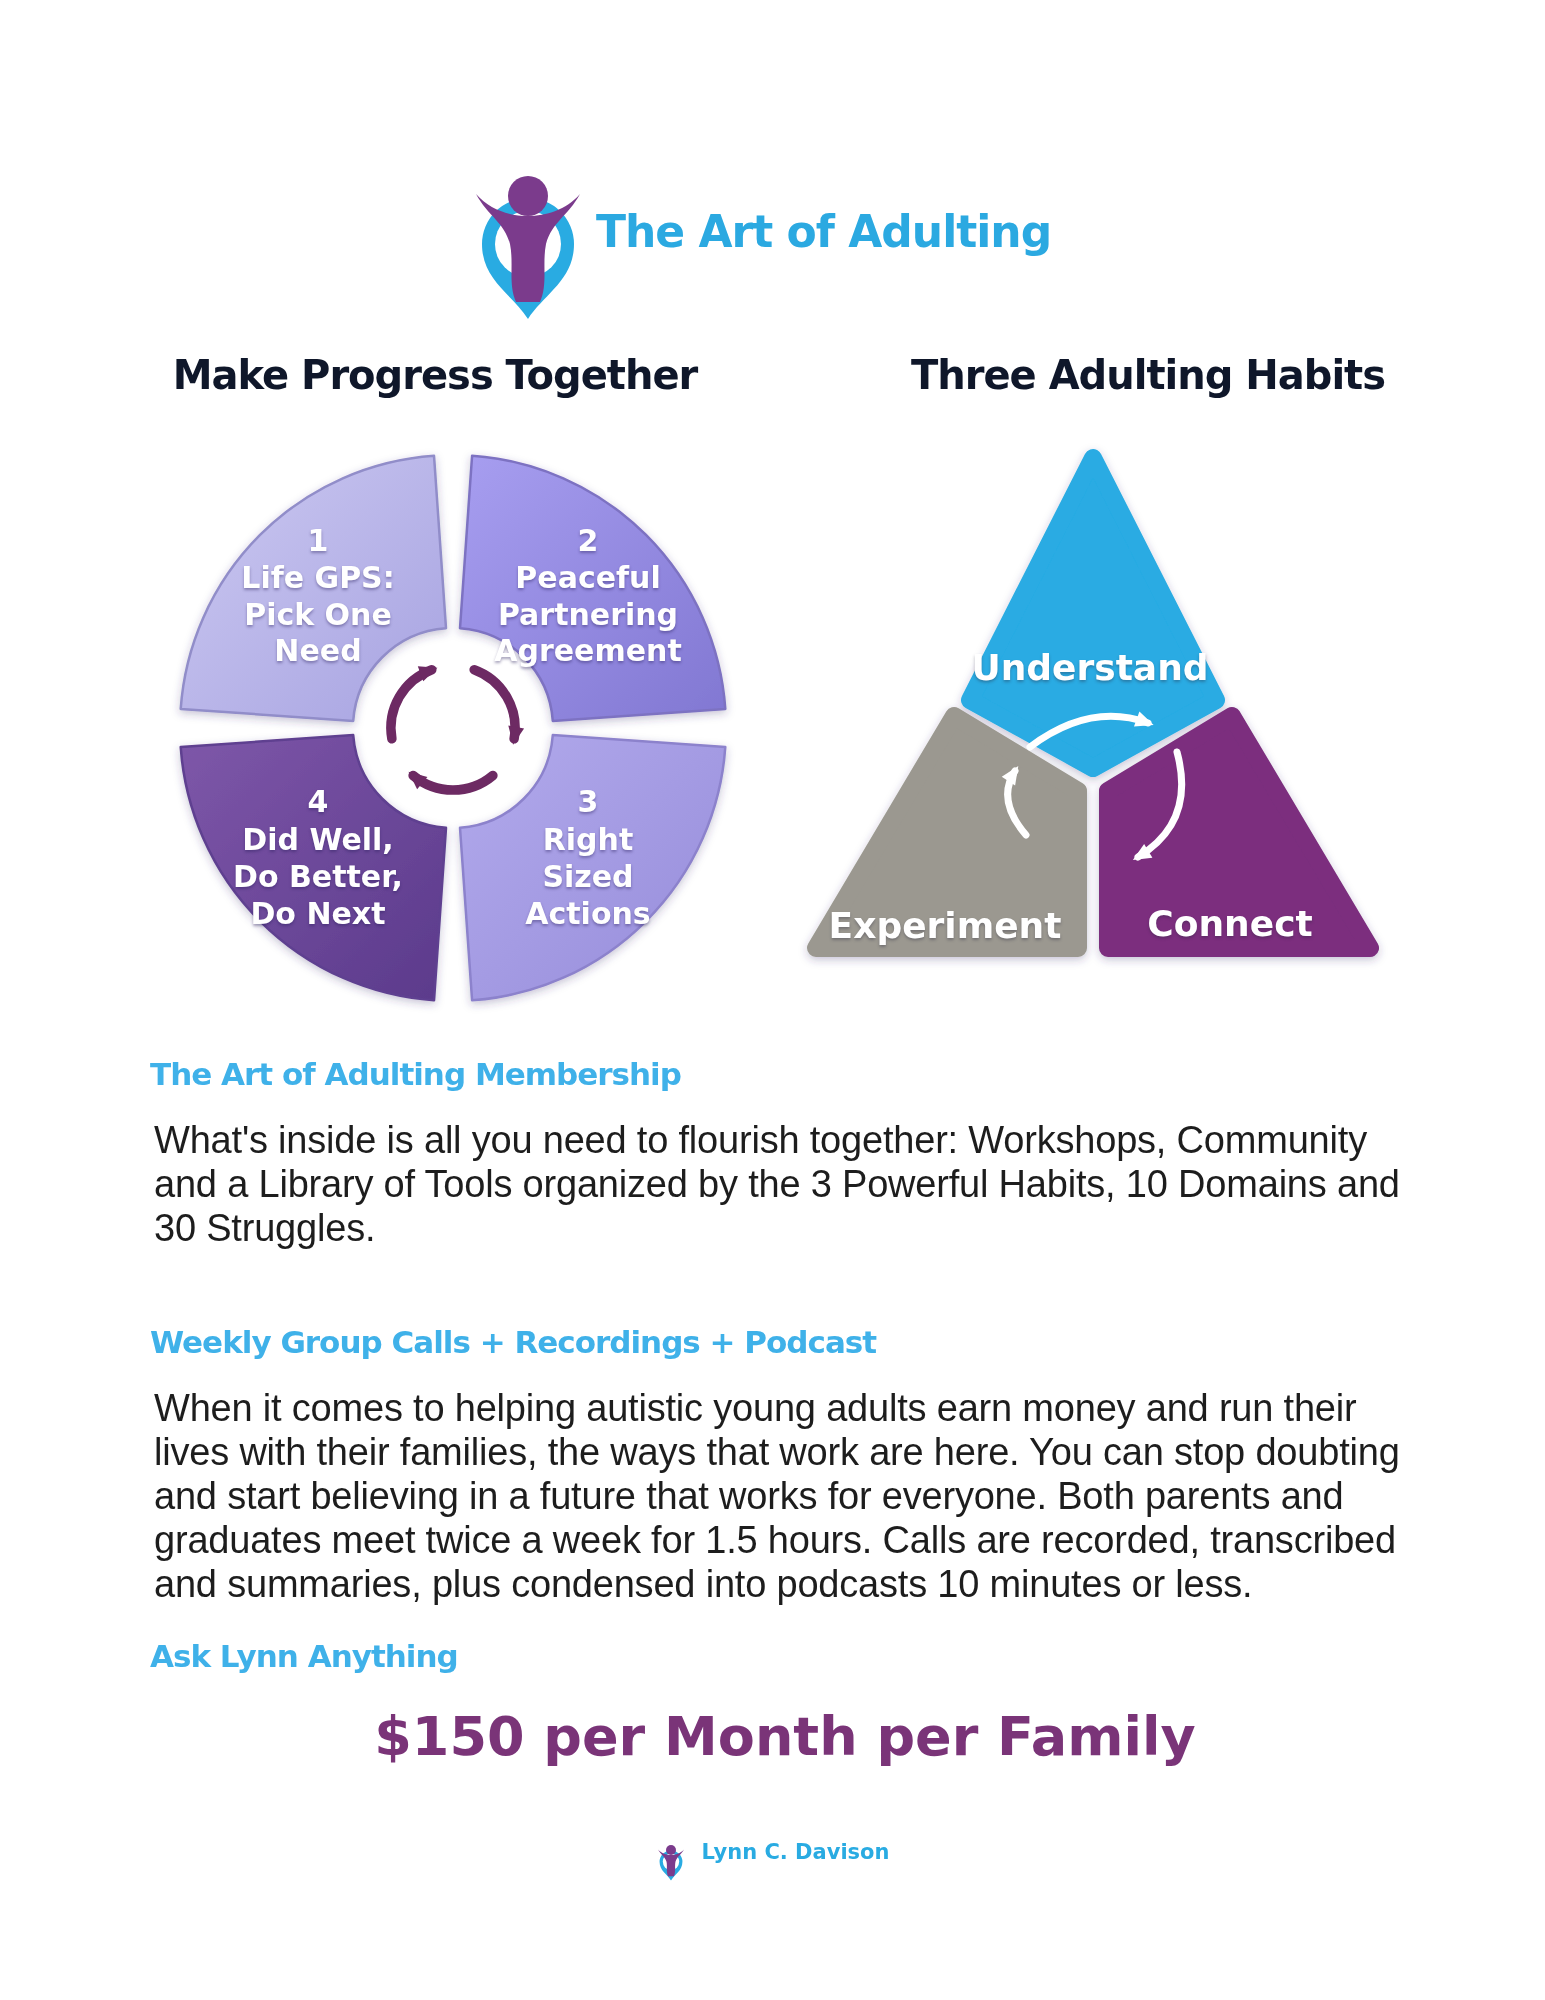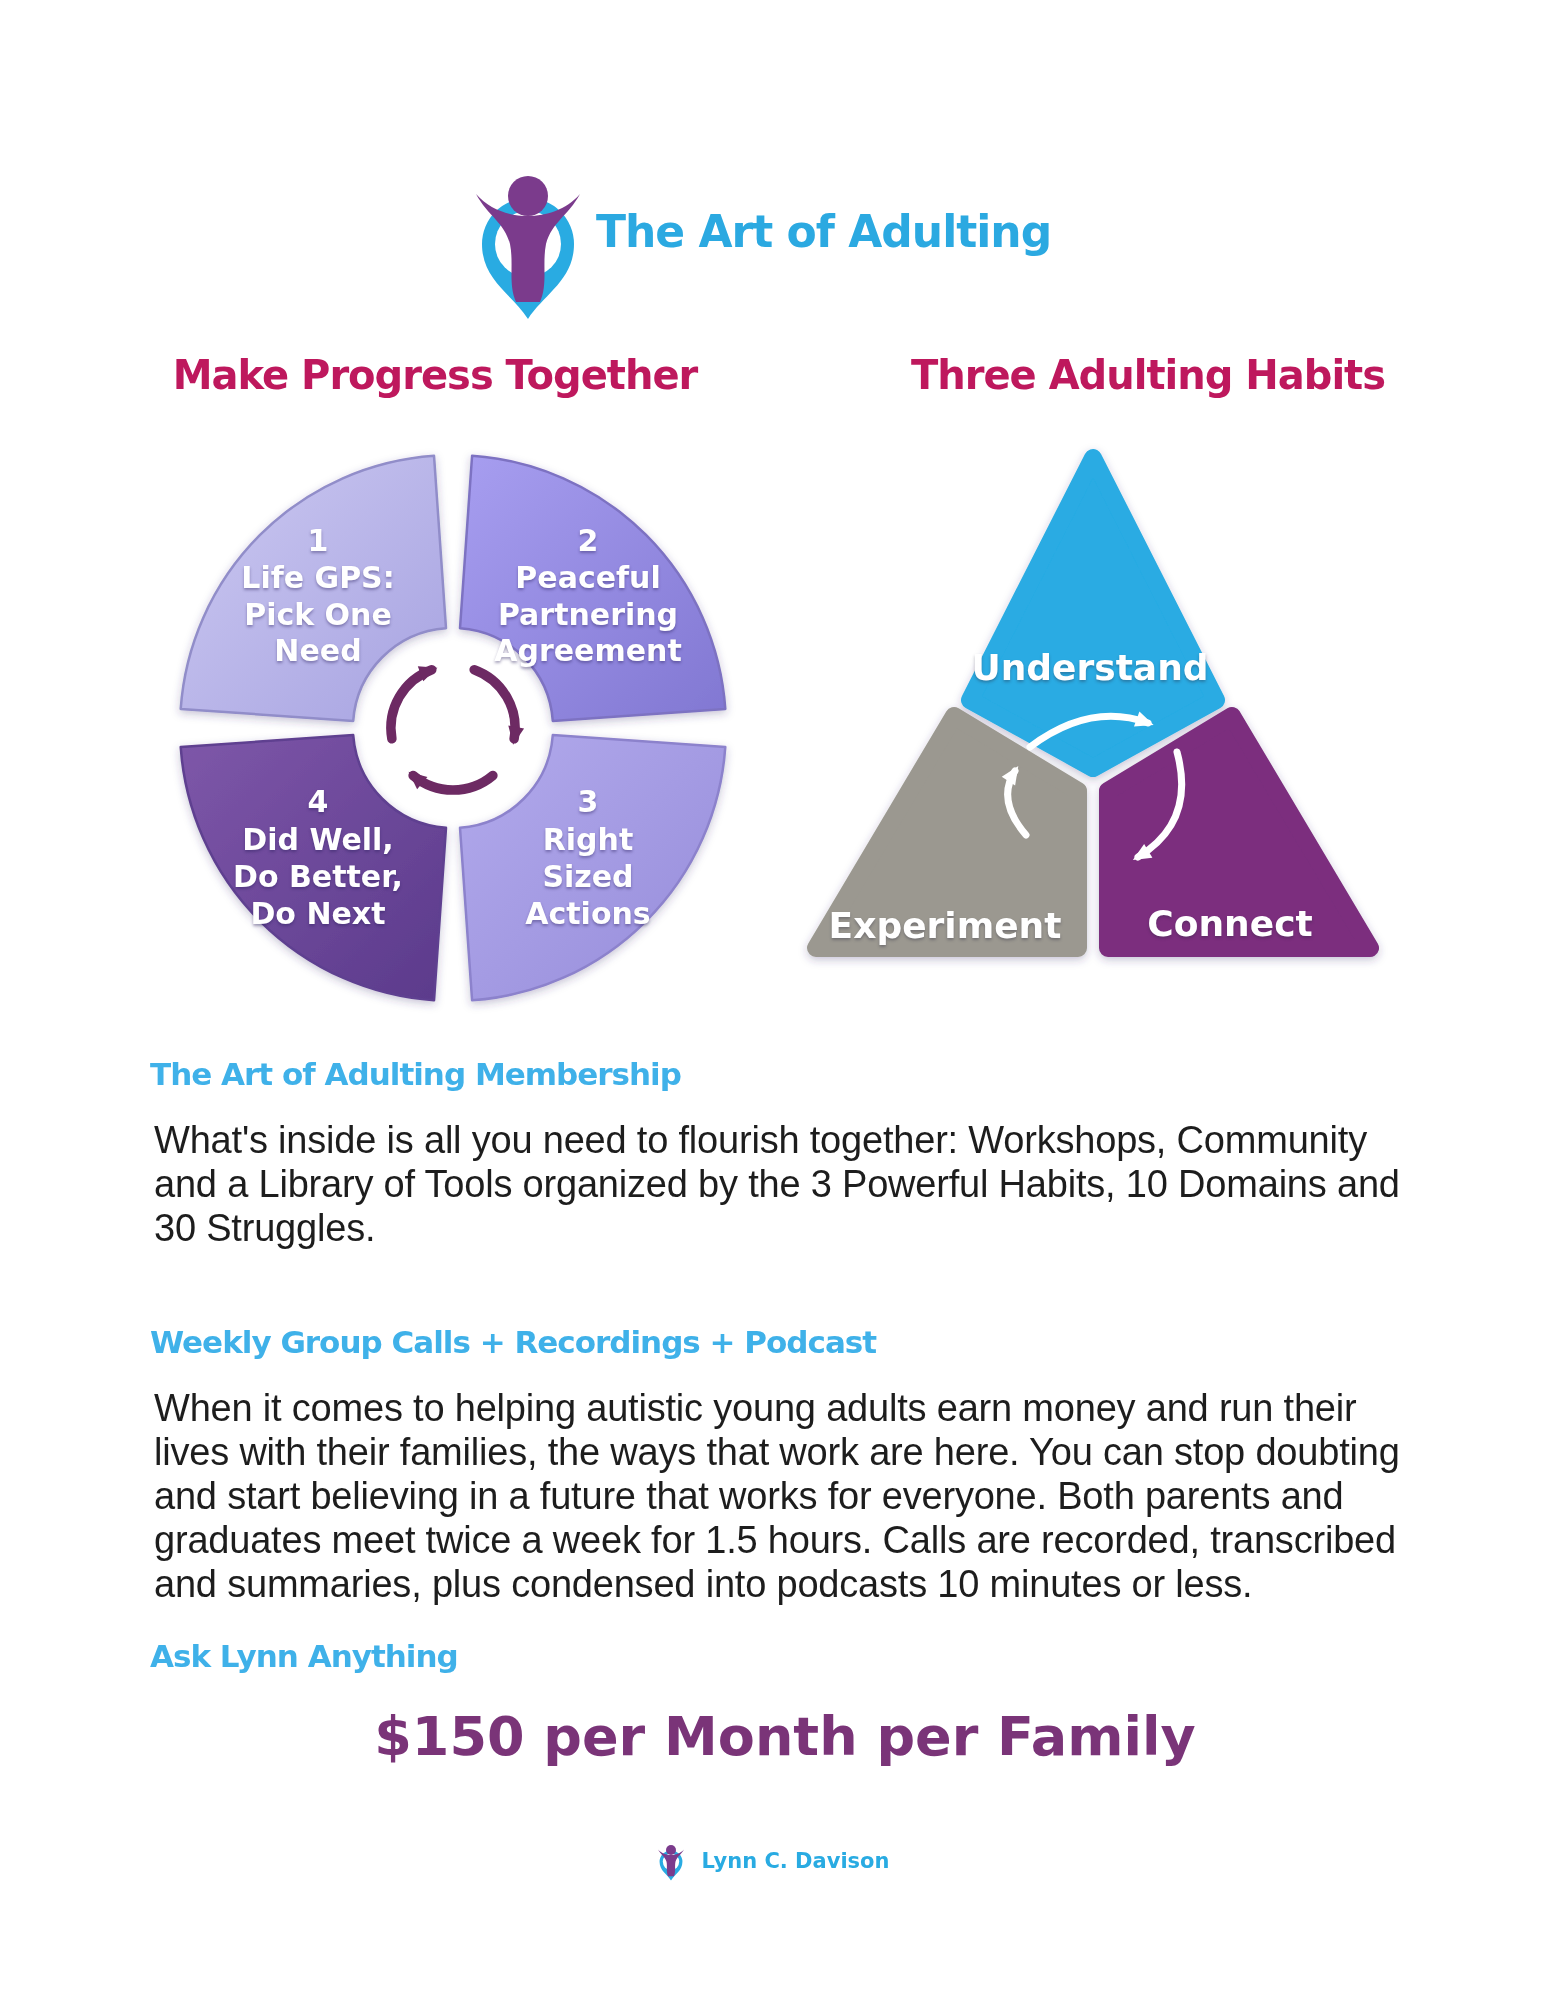--- a/index.html
+++ b/index.html
@@ -2,41 +2,41 @@
 <html><head>
 <meta charset="utf-8">
 <style>
   html,body{margin:0;padding:0;background:#ffffff;}
   .page{position:relative;width:1545px;height:2000px;background:#ffffff;overflow:hidden;
         font-family:"Liberation Sans", sans-serif;text-decoration:underline;}
   .abs{position:absolute;}
   .brand-title{left:596px;top:206px;font-family:"DejaVu Sans",sans-serif;font-weight:bold;
         font-size:44px;letter-spacing:-1px;color:#2ba9e1;}
   .col-heading{top:352px;font-family:"DejaVu Sans",sans-serif;font-weight:bold;font-size:40px;
-        letter-spacing:-1px;color:#be185d;text-align:center;}
+        letter-spacing:-1px;color:#0f172a;text-align:center;}
   .col-heading.left{left:140px;width:590px;}
   .col-heading.right{left:848px;width:600px;}
   .diagram-svg{left:0;top:0;width:1545px;height:2000px;}
   .wheel-num{font-family:"DejaVu Sans",sans-serif;font-weight:bold;font-size:30px;fill:#ffffff;
         text-anchor:middle;text-shadow:0 2px 3px rgba(40,30,90,.4);}
   .wheel-line{font-family:"DejaVu Sans",sans-serif;font-weight:bold;font-size:30px;fill:#ffffff;
         text-anchor:middle;text-shadow:0 2px 3px rgba(40,30,90,.4);}
   .tri-label{font-family:"DejaVu Sans",sans-serif;font-weight:bold;font-size:36px;fill:#ffffff;
         text-anchor:middle;text-shadow:0 2px 3px rgba(40,40,60,.35);}
   .copy{left:150px;top:1020px;width:1270px;}
   .copy h2{font-family:"DejaVu Sans",sans-serif;font-weight:bold;font-size:31px;line-height:56px;
         letter-spacing:-1px;color:#3fb1e9;margin:0;}
   .copy p{font-size:38px;line-height:44px;color:#1d1d1d;margin:4px;letter-spacing:-0.2px;}
   .mt-h1{margin-top:26px !important;}
   .mt-p{margin-top:16px !important;}
   .mt-h2{margin-top:64px !important;}
   .mt-h3{margin-top:22px !important;}
   .price{margin-top:24px;font-family:"DejaVu Sans",sans-serif;font-weight:bold;font-size:54px;
         line-height:58px;color:#7a3478;text-align:center;}
-  .footer{left:0;top:1840px;width:1545px;display:flex;align-items:center;justify-content:center;gap:16px;}
+  .footer{left:0;top:1840px;width:1545px;display:flex;justify-content:center;gap:16px;}
   .footer-name{font-family:"DejaVu Sans",sans-serif;font-weight:bold;font-size:21px;color:#29abe2;}
 </style>
 </head>
 <body>
 
 <div class="page">
 
   <svg class="abs" style="left:468px;top:156px" width="120" height="165" viewBox="0 0 120 165" aria-hidden="true">
     <path d="M 60,163 C 44,138 14,124 14,88 A 46,46 0 1 1 106,88 C 106,124 76,138 60,163 Z" fill="#29abe2"></path>
     <circle cx="60" cy="88" r="33" fill="#ffffff"></circle>

